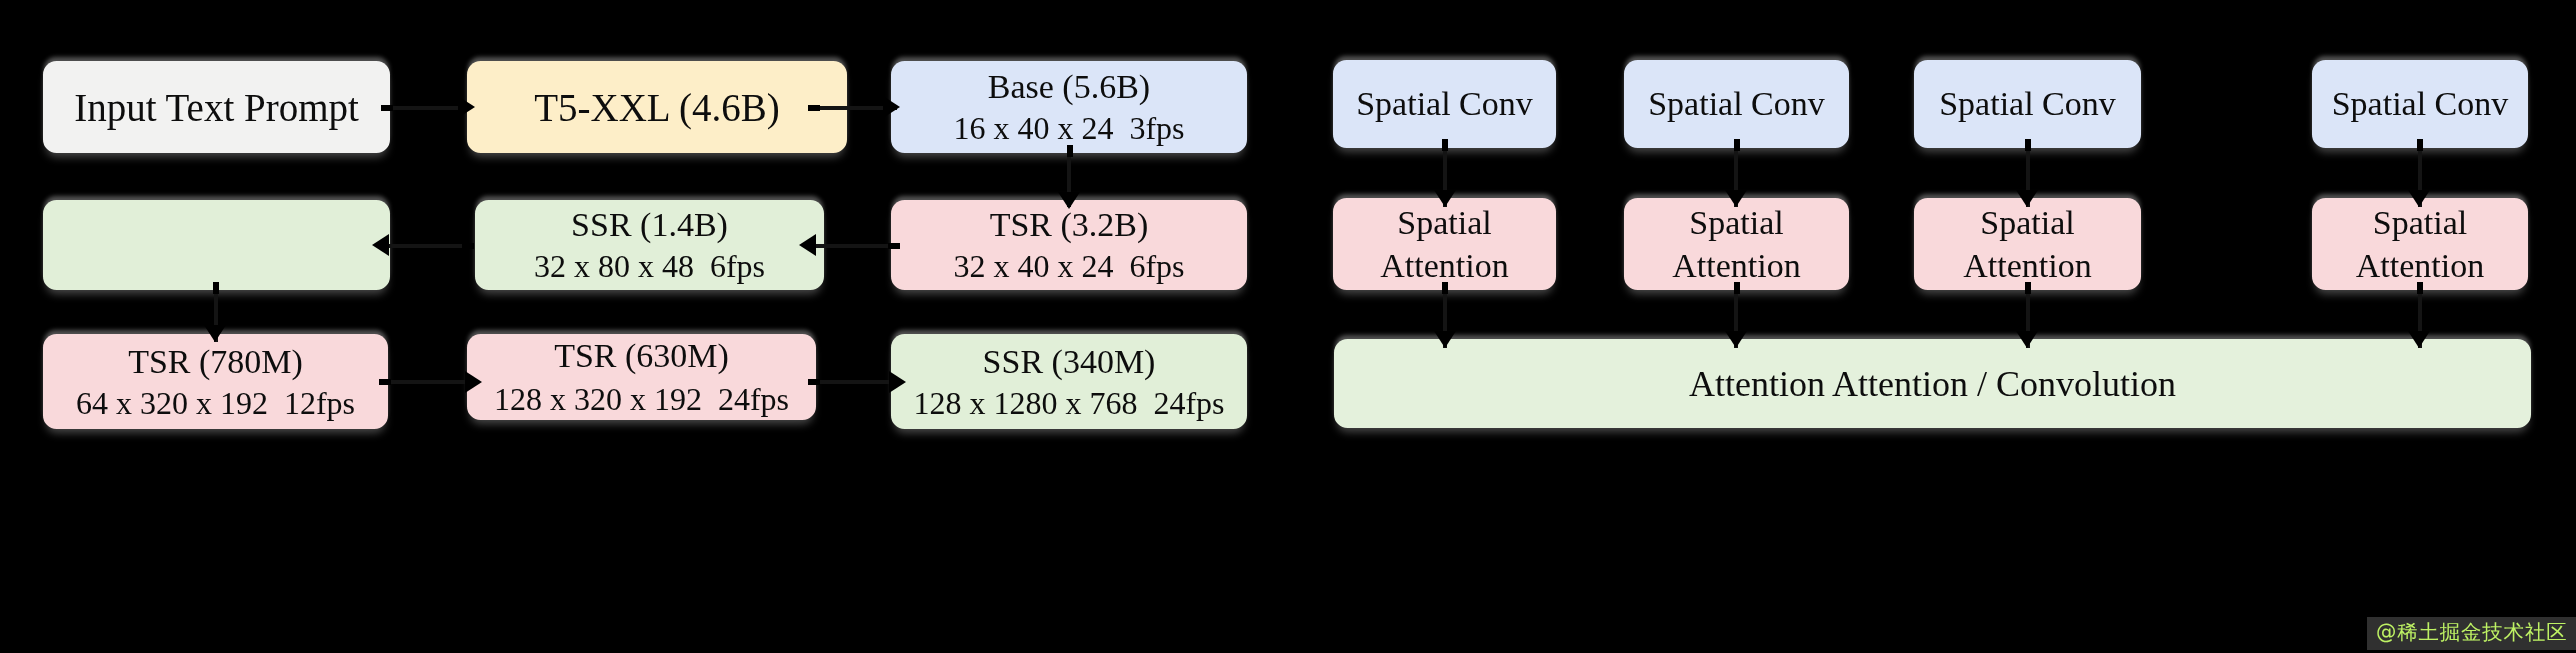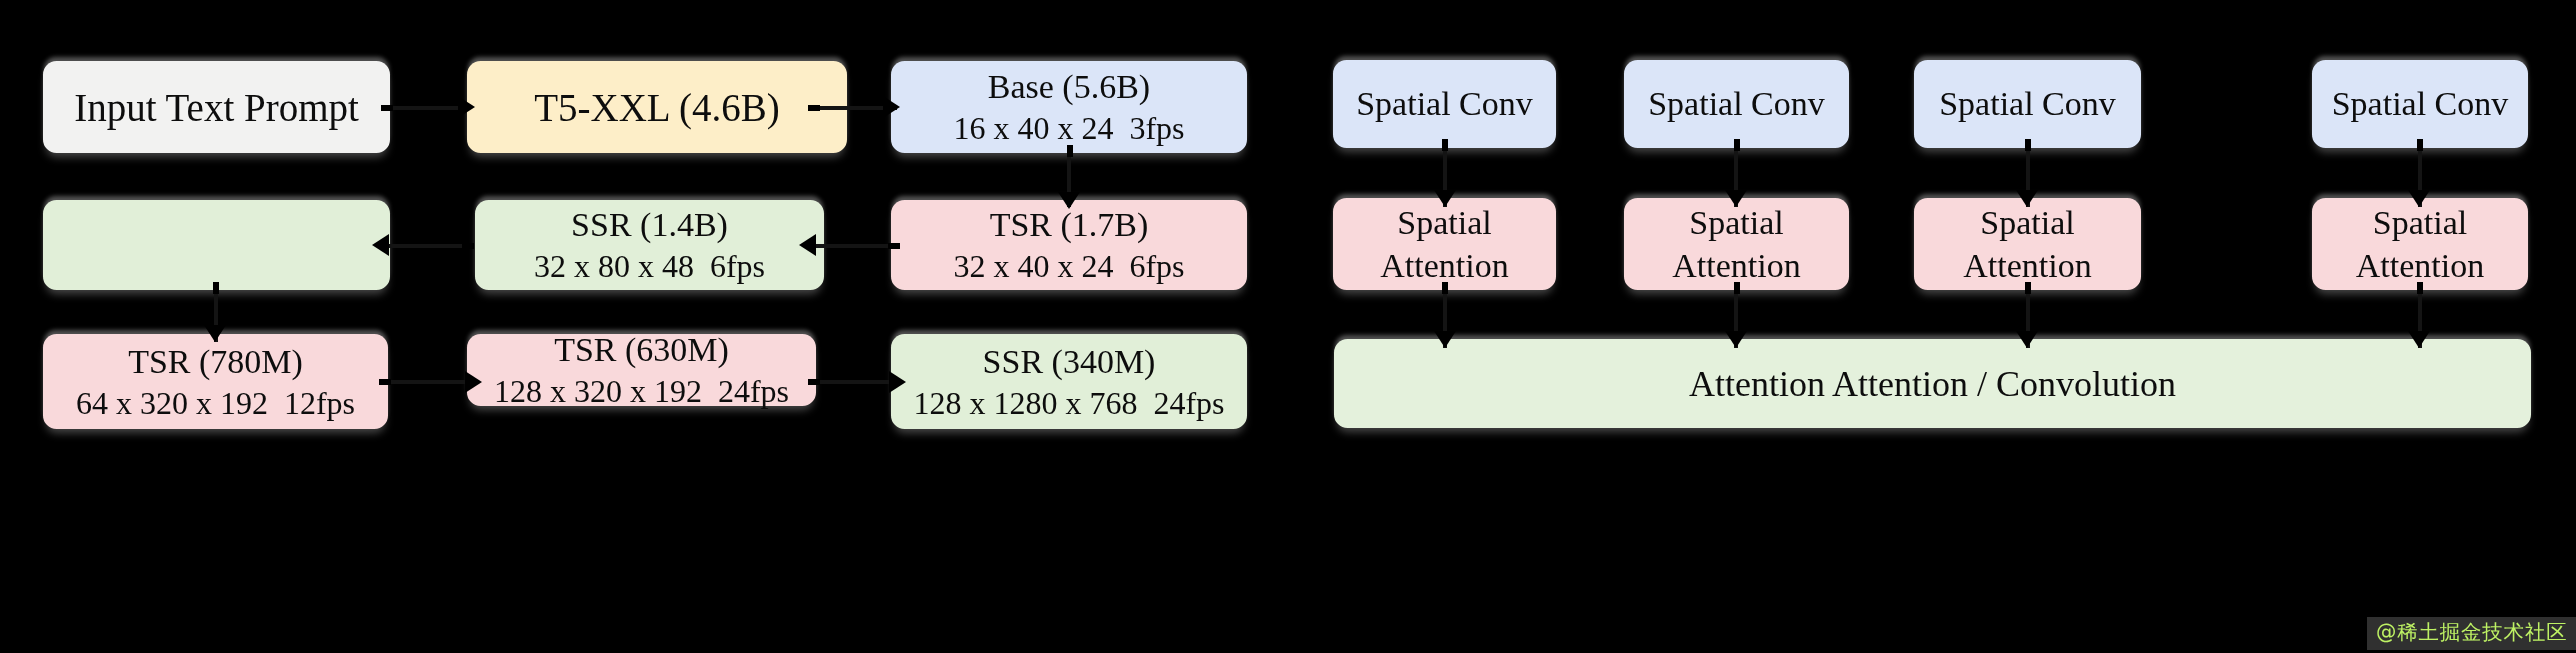--- a/index.html
+++ b/index.html
@@ -34,21 +34,21 @@
   .b-sc3    {left:1914px;top:60px;  width:227px; height:88px;}
   .b-sc4    {left:2312px;top:60px;  width:216px; height:88px;}
   .b-ssr12  {left:43px;  top:200px; width:347px; height:90px;}
   .b-ssr14  {left:467px; top:200px; width:349px; height:90px;margin-left:8px;}
   .b-tsr17  {left:891px;top:200px; width:356px; height:90px;}
   .b-sa1    {left:1333px;top:198px; width:223px; height:92px;}
   .b-sa2    {left:1624px;top:198px; width:225px; height:92px;}
   .b-sa3    {left:1914px;top:198px; width:227px; height:92px;}
   .b-sa4    {left:2312px;top:198px; width:216px; height:92px;}
   .b-tsr780 {left:43px;  top:334px; width:345px; height:95px;}
-  .b-tsr630 {left:467px; top:334px; width:349px; height:72px;}
+  .b-tsr630 {left:467px; top:334px; width:349px; height:86px;justify-content:space-between;}
   .b-ssr340 {left:891px;top:334px; width:356px; height:95px;}
   .b-temporal{left:1334px;top:339px;width:1197px;height:89px;}
 
   
   .shaft{position:absolute;background:#141414;z-index:5;}
   .head{position:absolute;width:0;height:0;z-index:6;}
   .head-r{border-top:11px solid transparent;border-bottom:11px solid transparent;border-left:17px solid #000;}
   .head-l{border-top:11px solid transparent;border-bottom:11px solid transparent;border-right:17px solid #000;}
   .head-d{border-left:11px solid transparent;border-right:11px solid transparent;border-top:17px solid #000;}
   .stub{position:absolute;background:#000;z-index:6;}
@@ -87,21 +87,21 @@
     <span class="sc-label">Spatial Conv</span>
   </div>
 
   <div class="bx fill-green b-ssr12">
   </div>
   <div class="bx fill-green b-ssr14">
     <span class="l1">SSR (1.4B)</span>
     <span class="l2">32 x 80 x 48  6fps</span>
   </div>
   <div class="bx fill-pink b-tsr17">
-    <span class="l1">TSR (1.7B)</span>
+    <span class="l1">TSR (3.2B)</span>
     <span class="l2">32 x 40 x 24  6fps</span>
   </div>
   <div class="bx fill-pink b-sa1">
     <span class="l1">Spatial</span>
     <span class="l1">Attention</span>
   </div>
   <div class="bx fill-pink b-sa2">
     <span class="l1">Spatial</span>
     <span class="l1">Attention</span>
   </div>

